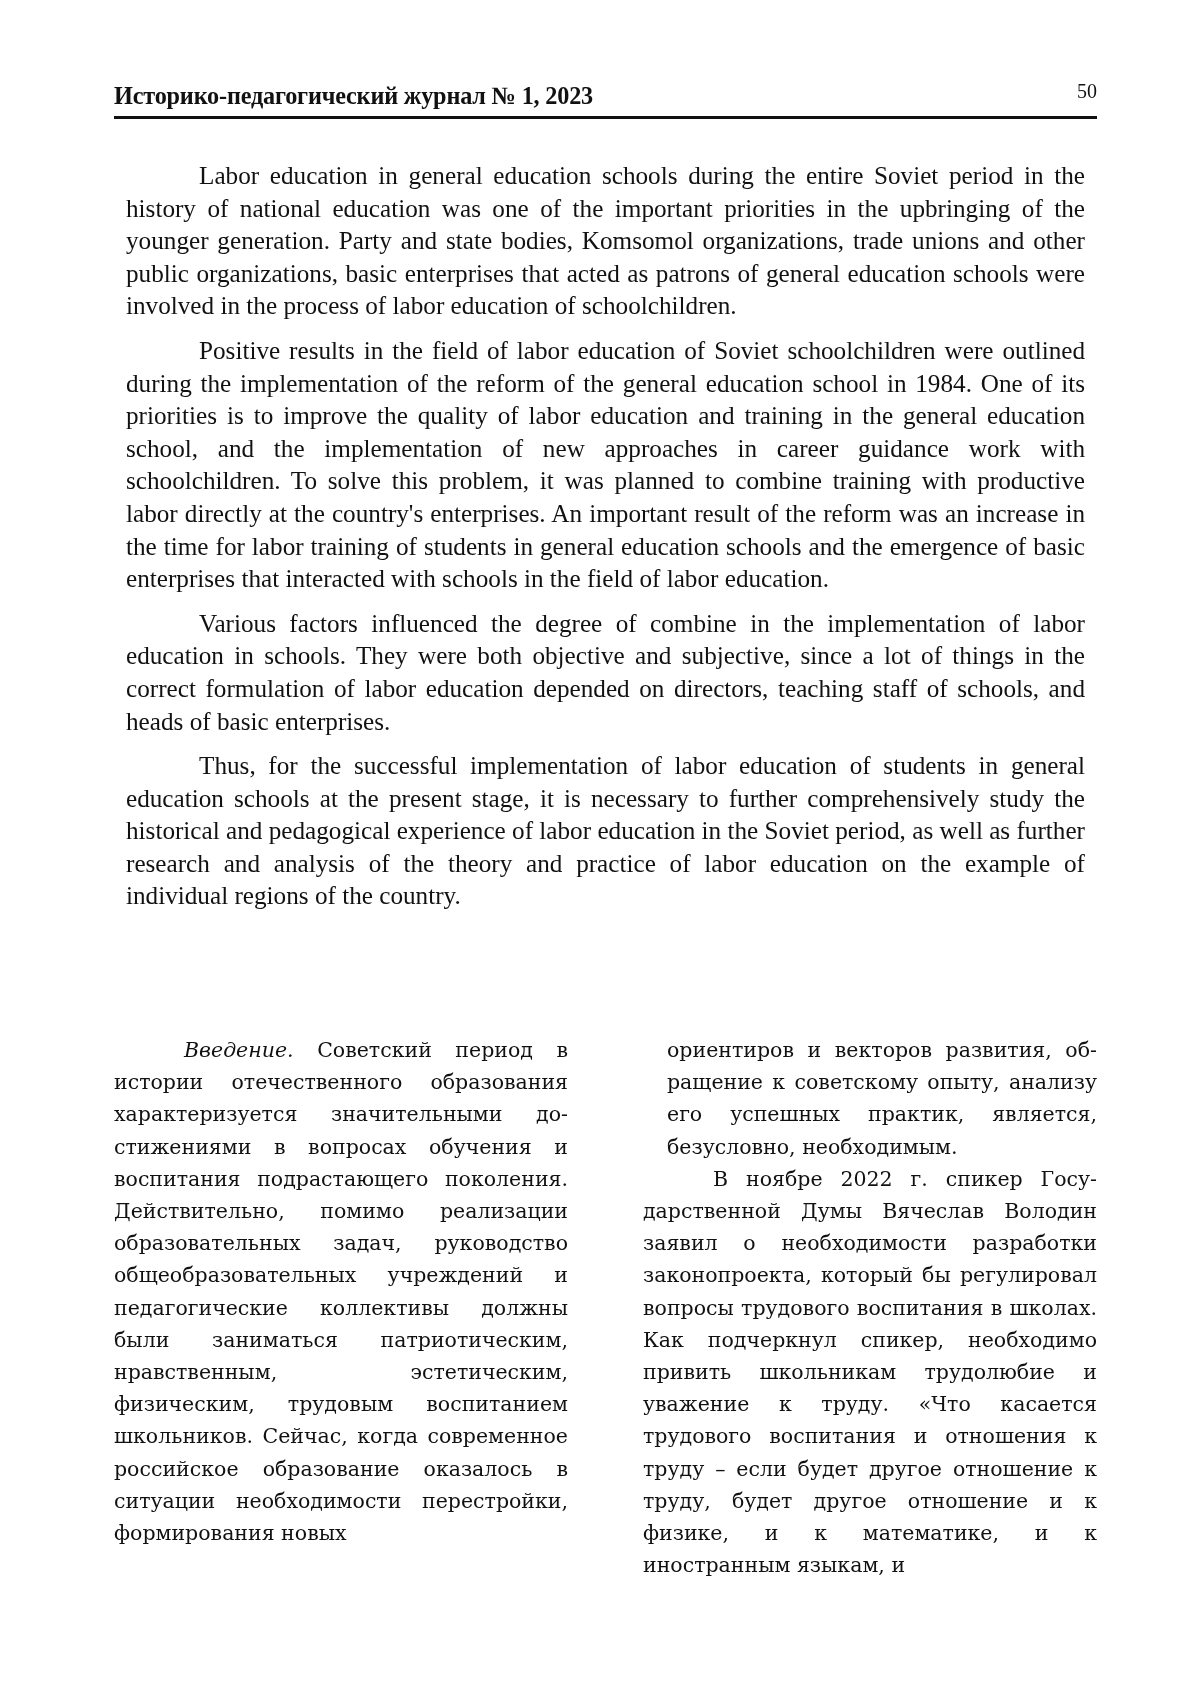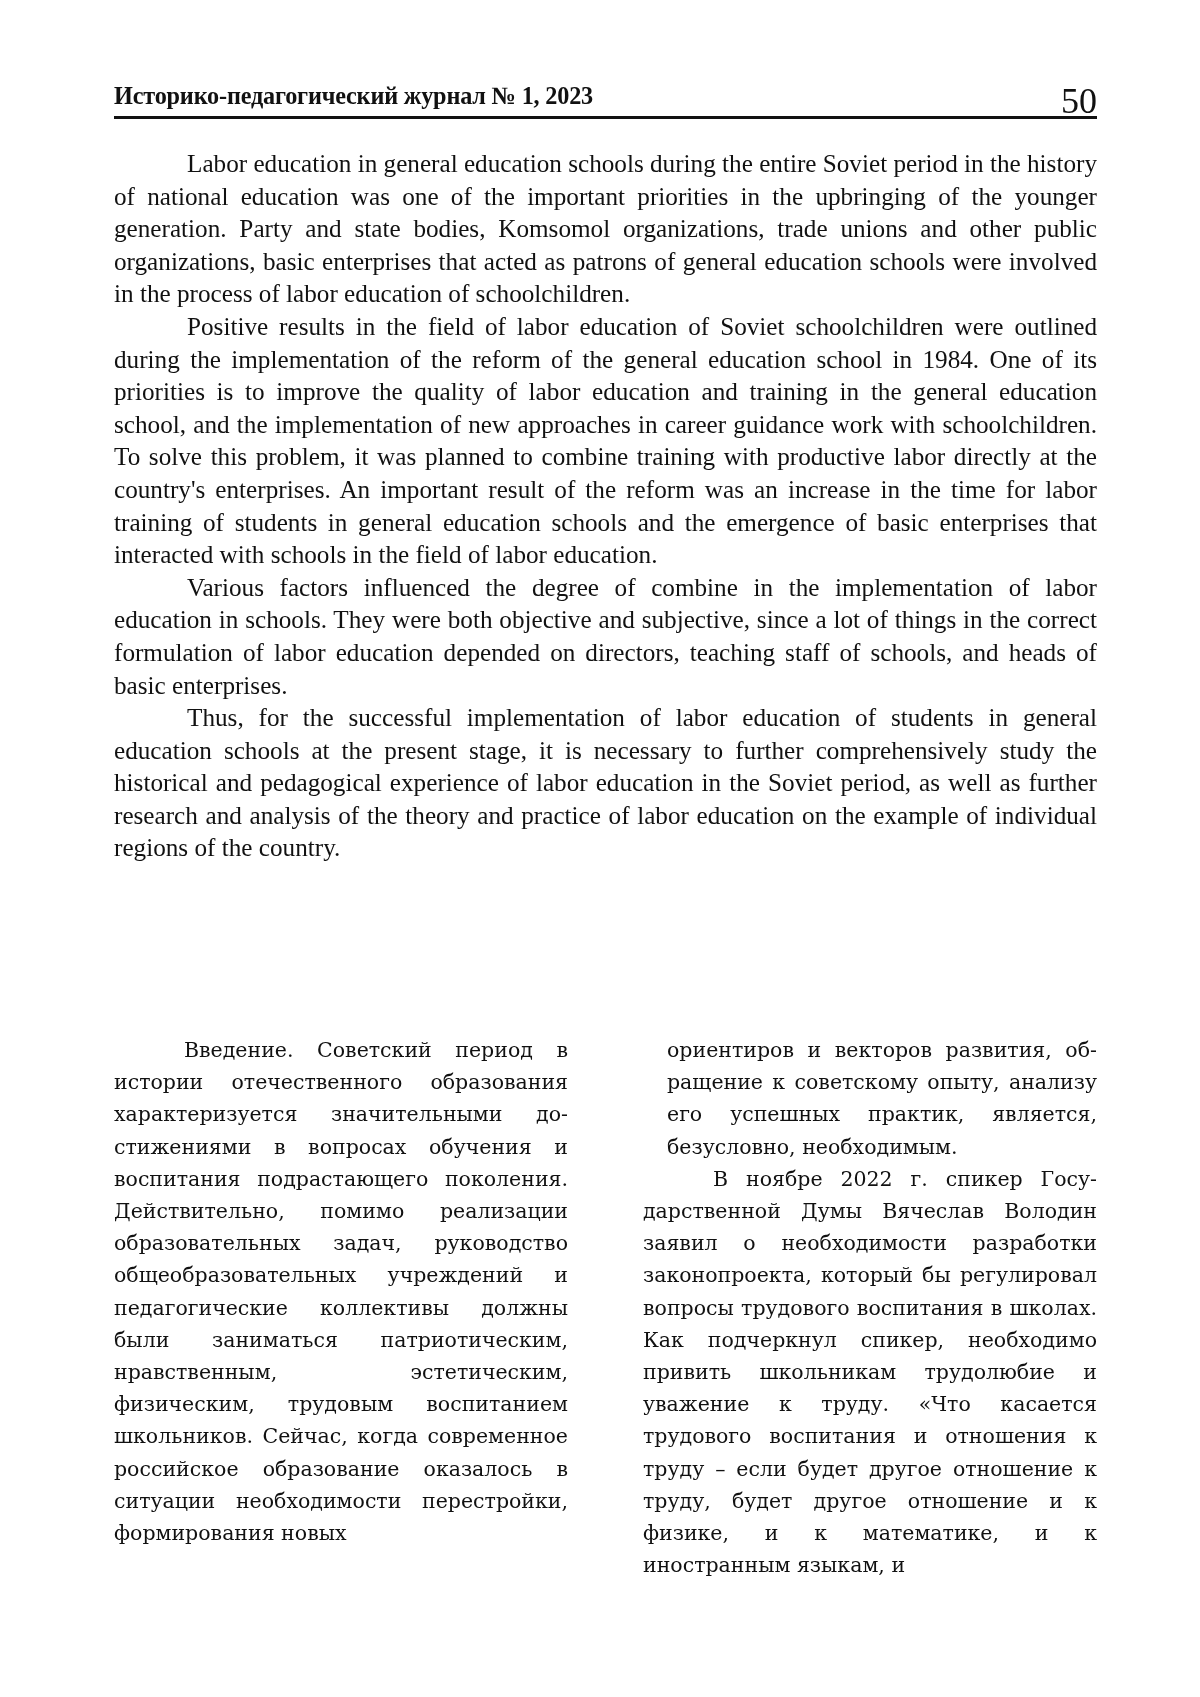--- a/index.html
+++ b/index.html
@@ -9,39 +9,39 @@
   .running-head {
     position: absolute; left: 114px; top: 72px; width: 983px; height: 36px;
     border-bottom: 3px solid #111;
     font-family: "Liberation Serif", serif;
   }
   .journal-title {
     position: absolute; left: 0; top: 2px;
     font-weight: bold; font-size: 25px; letter-spacing: -0.2px;
     transform: scaleX(0.97); transform-origin: left top;
   }
-  .page-number { position: absolute; right: 0; top: 0; font-size: 36px; }
+  .page-number { position: absolute; right: 0; top: 0; font-size: 20px; }
 
   .abstract {
     position: absolute; left: 114px; top: 140px; width: 983px;
     font-family: "Liberation Serif", serif; font-size: 25.2px; line-height: 32.6px;
     text-align: justify; hyphens: manual;
   }
-  .abstract p { margin: 0; text-indent: 73px; }
+  .abstract p { margin: 12px; text-indent: 73px; }
   .abstract .kw-label { font-weight: bold; }
 
   .columns {
     position: absolute; left: 114px; top: 1026px; width: 983px;
     display: flex; justify-content: space-between;
     font-family: "DejaVu Serif", serif; font-size: 20.5px; line-height: 32.2px;
   }
   .col { width: 454px; text-align: justify; }
   .col p { margin: 0; text-indent: 70px; }
   .col p.cont { text-indent: 0; margin-left: 24px; }
-  .col .em { }
+  .col .em { font-style: italic; }
 </style>
 </head>
 <body>
 
 <div class="page">
 
   <div class="running-head">
     <span class="journal-title">Историко-педагогический журнал № 1, 2023</span>
     <span class="page-number">50</span>
   </div>

